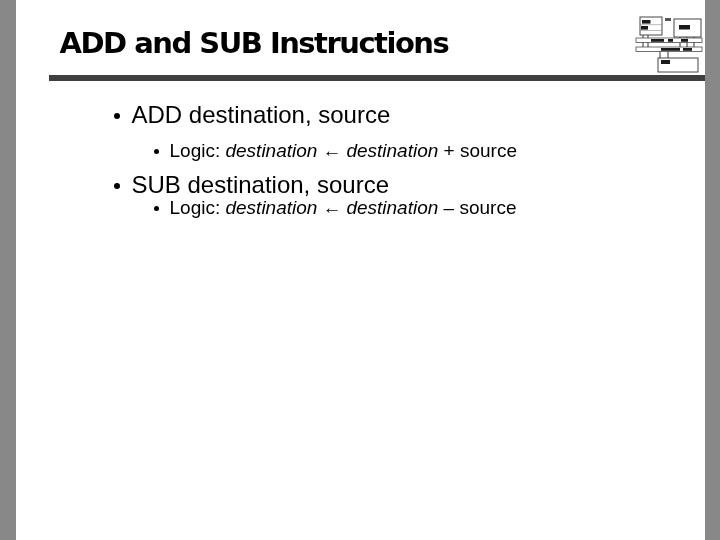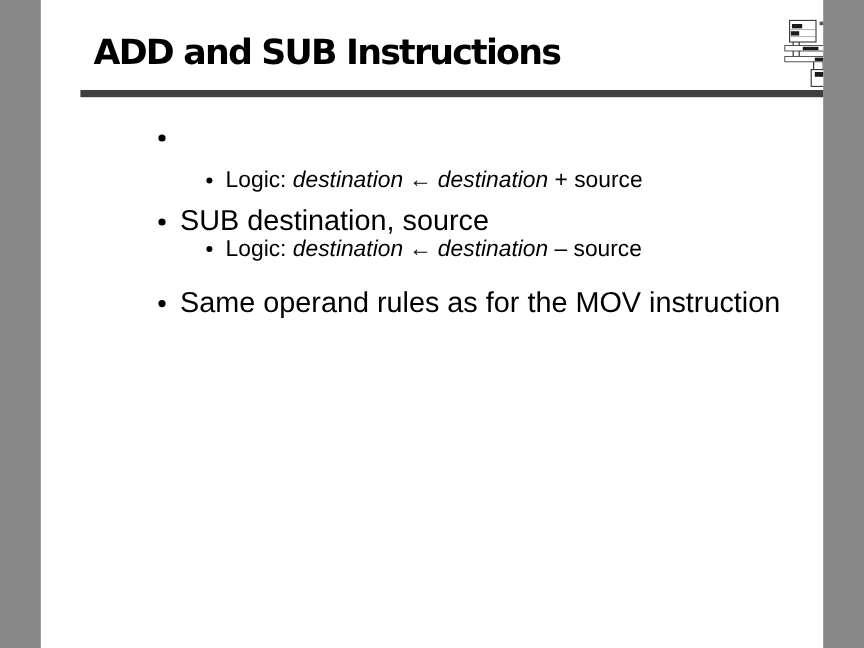--- a/index.html
+++ b/index.html
@@ -1,19 +1,19 @@
 <!DOCTYPE html>
 <html><head>
 <meta charset="utf-8">
 <style>
   html,body { margin:0; padding:0; background:#888; }
   .slide {
     position:relative; width:652px; height:540px; margin:0 auto;
     background:#ffffff; overflow:hidden;
-    font-family:"Liberation Sans", sans-serif; color:#000;
+    font-family:"Liberation Sans", sans-serif; color:#000;padding-left:37px;
   }
   .title {
     position:absolute; left:44px; top:26px;
     font-family:"DejaVu Sans", sans-serif; font-weight:bold;
     font-size:29px; letter-spacing:-1.5px; color:#000; white-space:nowrap;
   }
   .title-rule {
     position:absolute; left:33px; top:75px; width:657px; height:6px;
     background:#3f3f3f;
   }
@@ -75,32 +75,29 @@
 
       <line x1="26" y1="46.5" x2="26" y2="53" stroke="#333" stroke-width="1"></line>
       <line x1="34" y1="46.5" x2="34" y2="53" stroke="#333" stroke-width="1"></line>
 
       <rect x="24" y="53" width="40" height="14" fill="#ffffff" stroke="#333" stroke-width="0.9"></rect>
       <rect x="27" y="55" width="9" height="4" fill="#1a1a1a"></rect>
     </svg>
   </div>
 
   <div class="line l1 t1">
-    <span class="dot"></span>
+    <span class="dot"></span><span>ADD destination, source</span>
   </div>
 
   <div class="line l2 t2">
     <span class="dot"></span><span>Logic: </span><i>destination</i><span class="arrow">←</span><i>destination</i><span> + source</span>
   </div>
 
   <div class="line l1 t3">
     <span class="dot"></span><span>SUB destination, source</span>
   </div>
 
   <div class="line l2 t4">
     <span class="dot"></span><span>Logic: </span><i>destination</i><span class="arrow">←</span><i>destination</i><span> – source</span>
   </div>
 
-  <div class="line l1 t5">
-    <span class="dot"></span><span>Same operand rules as for the MOV instruction</span>
-  </div>
 
 </div>
 
 </body></html>

